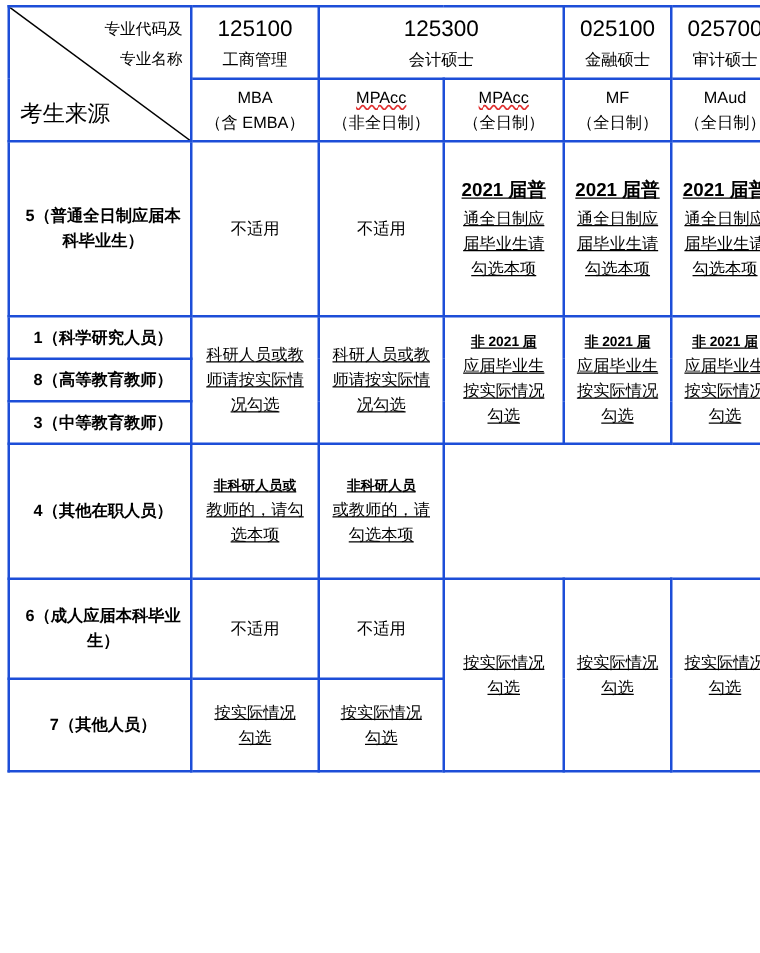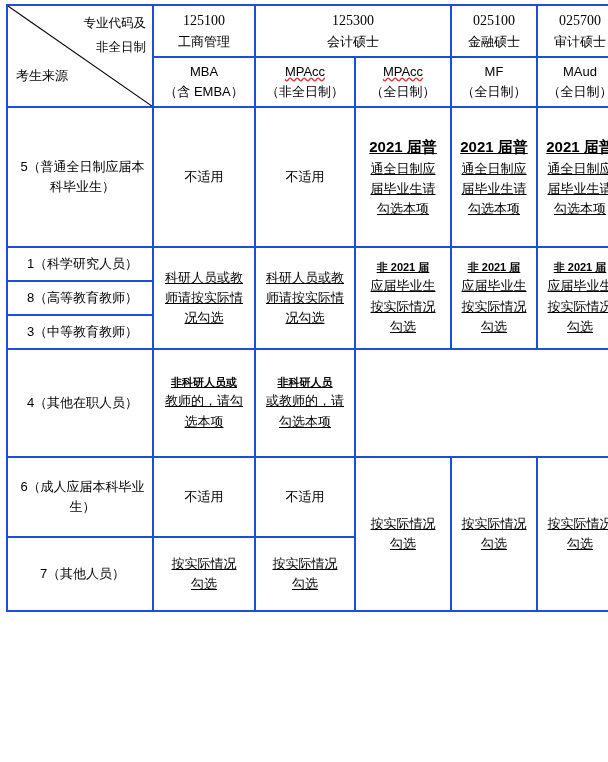--- a/index.html
+++ b/index.html
@@ -57,45 +57,45 @@
     position: absolute;
     right: 6px;
     top: 6px;
     font-size: 12.5px;
     line-height: 1.9;
     text-align: right;
   }
   .corner .lbl-bottom {
     position: absolute;
     left: 8px;
-    bottom: 20px;
-    font-size: 13px;
+    bottom: 6px;
+    font-size: 18px;
   }
   .hdr-code {
-    font-size: 14px;
-    font-family: Liberation Serif, serif;
+    font-size: 18px;
   }
   .hdr-name {
     font-size: 13px;
   }
   .two-line span { display: block; }
   .prog-cell {
     font-size: 13px;
     line-height: 2.0;
   }
   .squiggle {
     
     text-decoration: underline wavy #e03030;
     text-decoration-skip-ink: none;
   }
   .rowlabel {
     text-align: left;
     padding-left: 8px !important;
     font-size: 12.5px;
     line-height: 1.7;
+    font-weight: bold;
   }
   .cellwrap {
     font-size: 13px;
     line-height: 1.75;
     text-decoration: underline;
   }
   .cellwrap span { display: block; }
   .nb { font-weight: bold; font-size: 11px; }
   .yearbold { font-weight: bold; font-size: 15px; }
   .notapply {
@@ -118,21 +118,21 @@
     </colgroup>
     <tbody>
 
       <tr>
         <td class="corner" rowspan="2">
           <svg class="diag" viewBox="0 0 146 88" preserveAspectRatio="none">
             <line x1="0" y1="0" x2="146" y2="88" stroke="#000000" stroke-width="1"></line>
           </svg>
           <div class="lbl-top">
             <div>专业代码及</div>
-            <div>非全日制</div>
+            <div>专业名称</div>
           </div>
           <div class="lbl-bottom">考生来源</div>
         </td>
 
         <td class="two-line">
           <span class="hdr-code">125100</span>
           <span class="hdr-name">工商管理</span>
         </td>
         <td class="two-line" colspan="2">
           <span class="hdr-code">125300</span>

